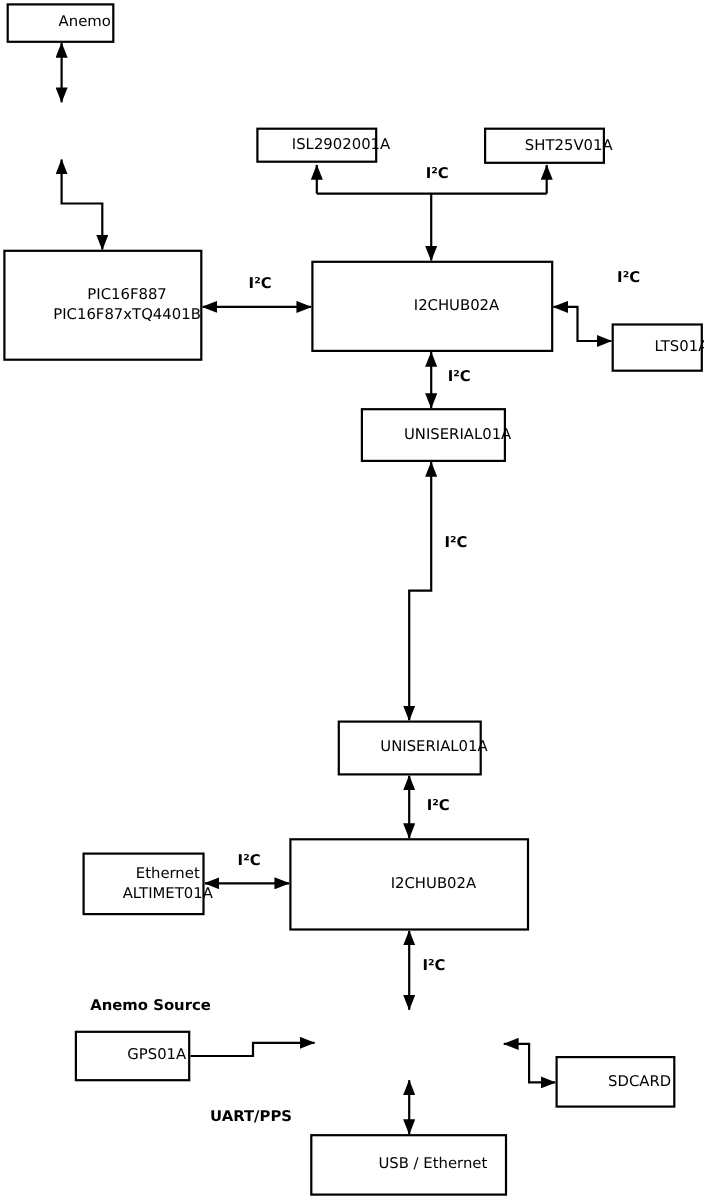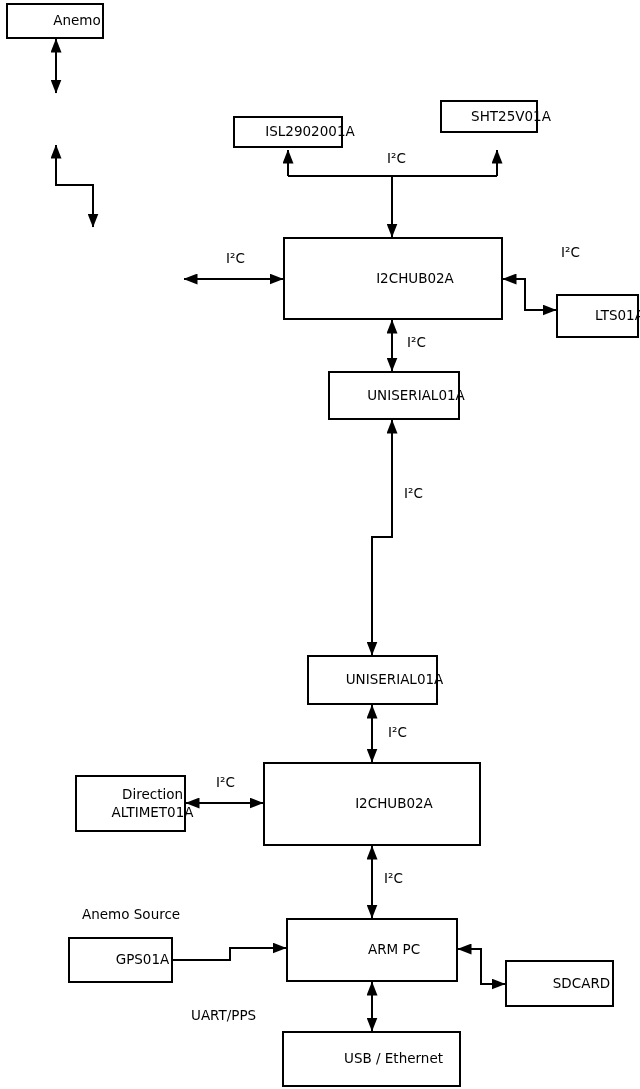--- a/index.html
+++ b/index.html
@@ -37,20 +37,21 @@
     line-height: 1.32;
     white-space: nowrap;
     padding-left: 44px;
   }
   .edge-label {
     position: absolute;
     font-size: 13.5px;
     line-height: 1.1;
     white-space: nowrap;
     background: transparent;
+    font-weight: bold;
   }
   .edge {
     stroke: #000;
     stroke-width: 2;
     fill: none;
   }
   .arrowhead {
     fill: #000;
     stroke: none;
   }
@@ -98,61 +99,62 @@
     <polyline class="edge" points="458,949 481,949 481,984 505,984" marker-start="url(#ah-start)" marker-end="url(#ah-end)"></polyline>
 
     <line class="edge" x1="372" y1="982" x2="372" y2="1031" marker-start="url(#ah-start)" marker-end="url(#ah-end)"></line>
   </svg>
 
   <div class="box" style="left:6px;top:3px;width:98px;height:36px">
     <span>Anemo</span>
   </div>
 
 
+  <div class="box" style="left:3px;top:227px;width:181px;height:101px">
+    <span>PIC16F887</span>
+    <span>PIC16F87xTQ4401B</span>
+  </div>
 
   <div class="box" style="left:233px;top:116px;width:110px;height:32px">
     <span>ISL2902001A</span>
   </div>
 
-  <div class="box" style="left:440px;top:100px;width:98px;height:33px">
+  <div class="box" style="left:440px;top:116px;width:110px;height:33px">
     <span>SHT25V01A</span>
   </div>
 
   <div class="box" style="left:283px;top:237px;width:220px;height:83px">
     <span>I2CHUB02A</span>
   </div>
 
   <div class="box" style="left:556px;top:294px;width:83px;height:44px">
     <span>LTS01A</span>
   </div>
 
   <div class="box" style="left:328px;top:371px;width:132px;height:49px">
     <span>UNISERIAL01A</span>
   </div>
 
   <div class="box" style="left:307px;top:655px;width:131px;height:50px">
     <span>UNISERIAL01A</span>
   </div>
 
   <div class="box" style="left:75px;top:775px;width:111px;height:57px">
-    <span>Direction</span>
+    <span>Ethernet</span>
     <span>ALTIMET01A</span>
   </div>
 
   <div class="box" style="left:263px;top:762px;width:218px;height:84px">
     <span>I2CHUB02A</span>
   </div>
 
   <div class="box" style="left:68px;top:937px;width:105px;height:46px">
     <span>GPS01A</span>
   </div>
 
-  <div class="box" style="left:286px;top:918px;width:172px;height:64px">
-    <span>ARM PC</span>
-  </div>
 
   <div class="box" style="left:505px;top:960px;width:109px;height:47px">
     <span>SDCARD</span>
   </div>
 
   <div class="box" style="left:282px;top:1031px;width:179px;height:56px">
     <span>USB / Ethernet</span>
   </div>
 
   <div class="edge-label" style="left:387px;top:151px">I²C</div>

